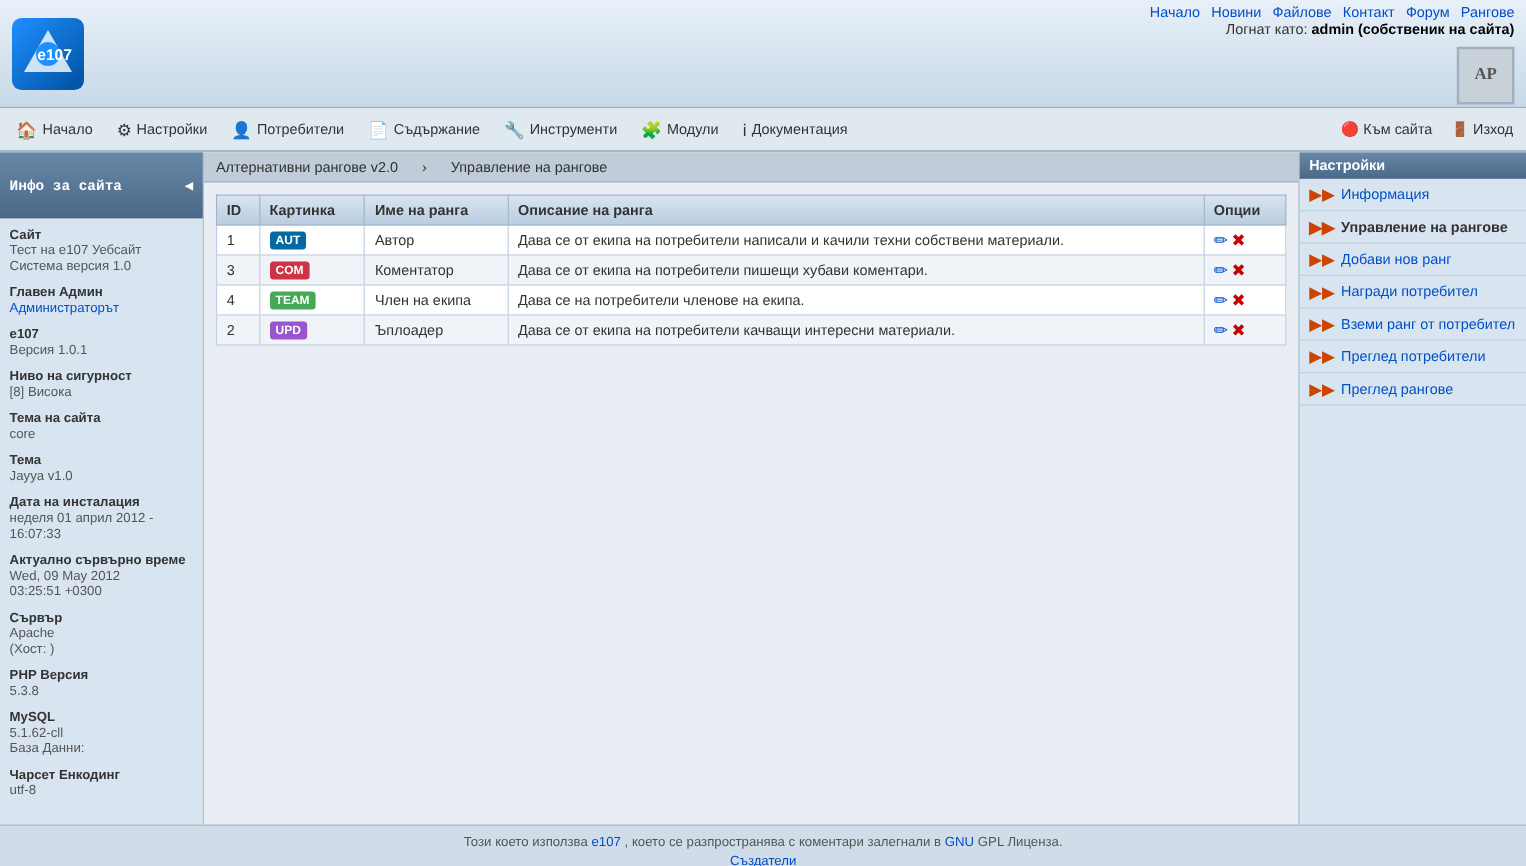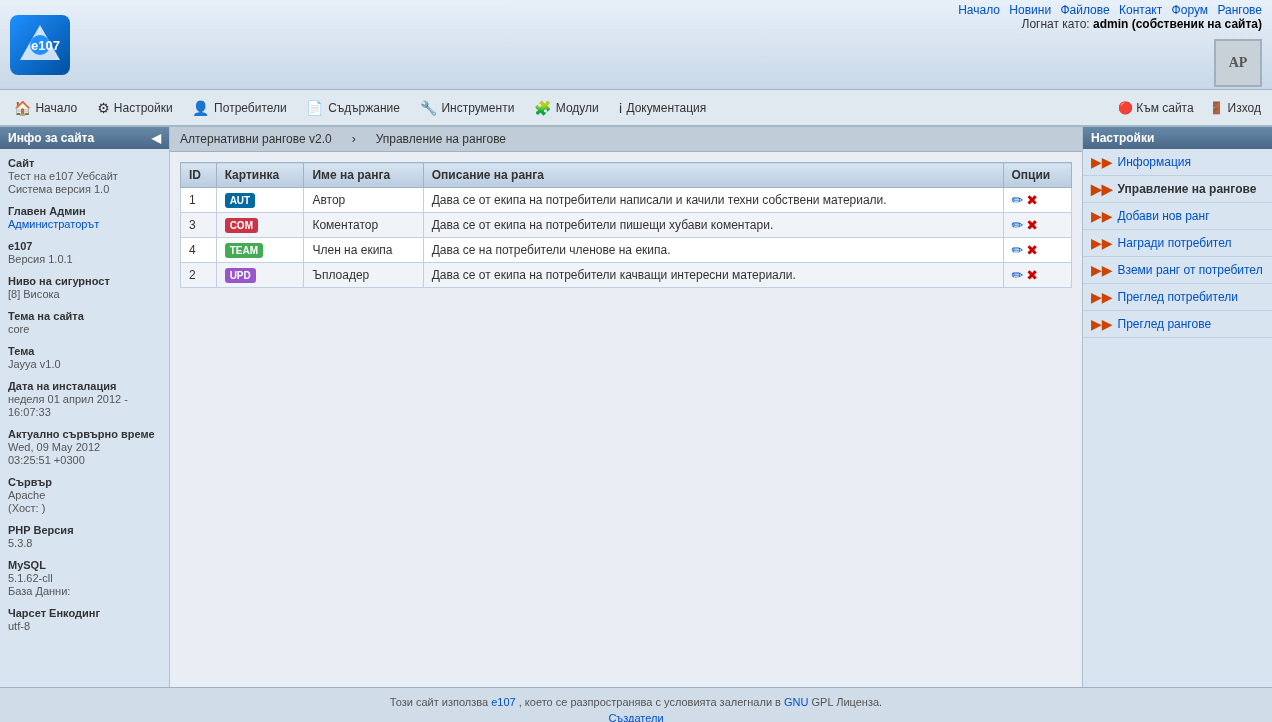--- a/index.html
+++ b/index.html
@@ -21,21 +21,21 @@
     .nav-item { display: flex; align-items: center; padding: 4px 8px; cursor: pointer; border: 1px solid transparent; border-radius: 3px; color: #333; font-size: 12px; white-space: nowrap; }
     .nav-item .nav-icon { margin-right: 4px; font-size: 14px; }
     #nav-right { display: flex; gap: 4px; align-items: center; }
     .nav-right-item { display: flex; align-items: center; color: #333; font-size: 12px; cursor: pointer; padding: 3px 6px; }
 
     
     #main-layout { display: flex; min-height: 560px; }
 
     
     #left-sidebar { width: 170px; min-width: 170px; background: #d8e4f0; border-right: 1px solid #b0c0d0; padding: 0; }
-    #sidebar-title { background: linear-gradient(180deg, #6888a8 0%, #4a6888 100%); color: white; font-size: 12px; font-weight: bold; padding: 4px 8px; display: flex; align-items: center; justify-content: space-between; }
+    #sidebar-title { background: linear-gradient(180deg, #6888a8 0%, #4a6888 100%); color: white; font-size: 12px; font-weight: bold; padding: 20px 8px; display: flex; align-items: center; justify-content: space-between; font-family: Liberation Mono, monospace; }
     #sidebar-content { padding: 8px; font-size: 11px; }
     .sidebar-section { margin-bottom: 10px; }
     .sidebar-label { font-weight: bold; color: #333; display: block; margin-bottom: 1px; }
     .sidebar-value { color: #555; display: block; margin-bottom: 1px; }
     .sidebar-link { color: #0050c8; text-decoration: none; }
 
     
     #content-area { flex: 1; padding: 0; background: #e8eef4; }
     #breadcrumb { background: #c0ccd8; border-bottom: 1px solid #a0b0c0; padding: 5px 10px; font-size: 12px; color: #333; display: flex; align-items: center; gap: 20px; }
 
@@ -315,23 +315,23 @@
           <span class="right-arrow">▶▶</span>
           <span>Преглед рангове</span>
         </div>
       </div>
   </div>
 
 </div>
 
 <div id="footer">
   <div>
-    <span>Този сайт използва </span>
+    <span>Този което използва </span>
     <a href="#">e107</a>
-    <span>, което се разпространява с условията залегнали в </span>
+    <span>, което се разпространява с коментари залегнали в </span>
     <a href="#">GNU</a>
     <span> GPL Лицензa.</span>
   </div>
   <div style="margin-top:4px;">
     <a href="#" style="text-decoration:underline; color:#0050c8;">Създатели</a>
   </div>
 
 </div>
 
 </body></html>

